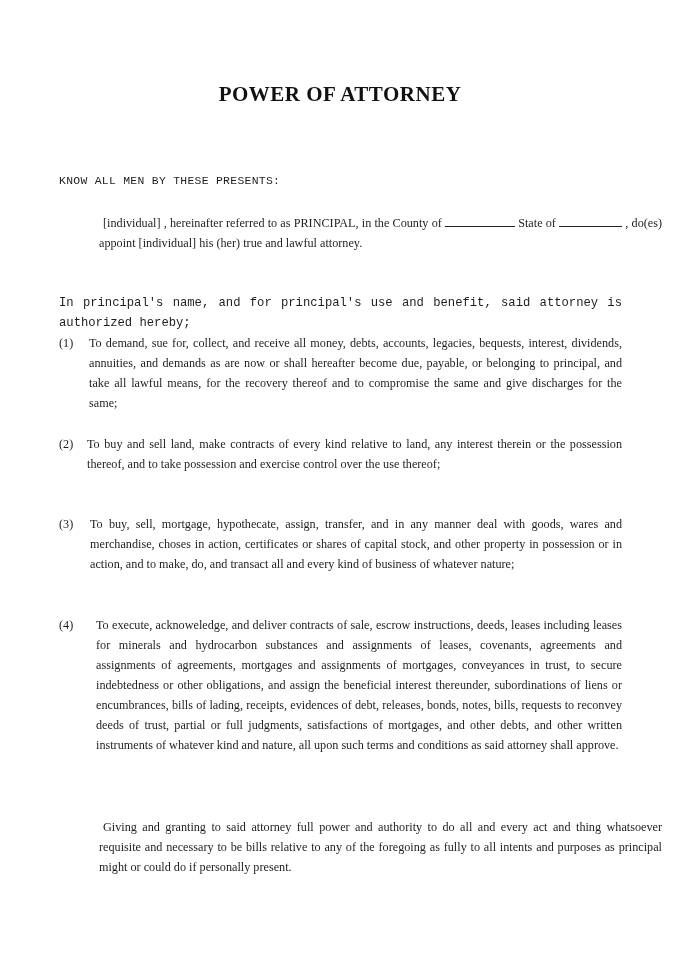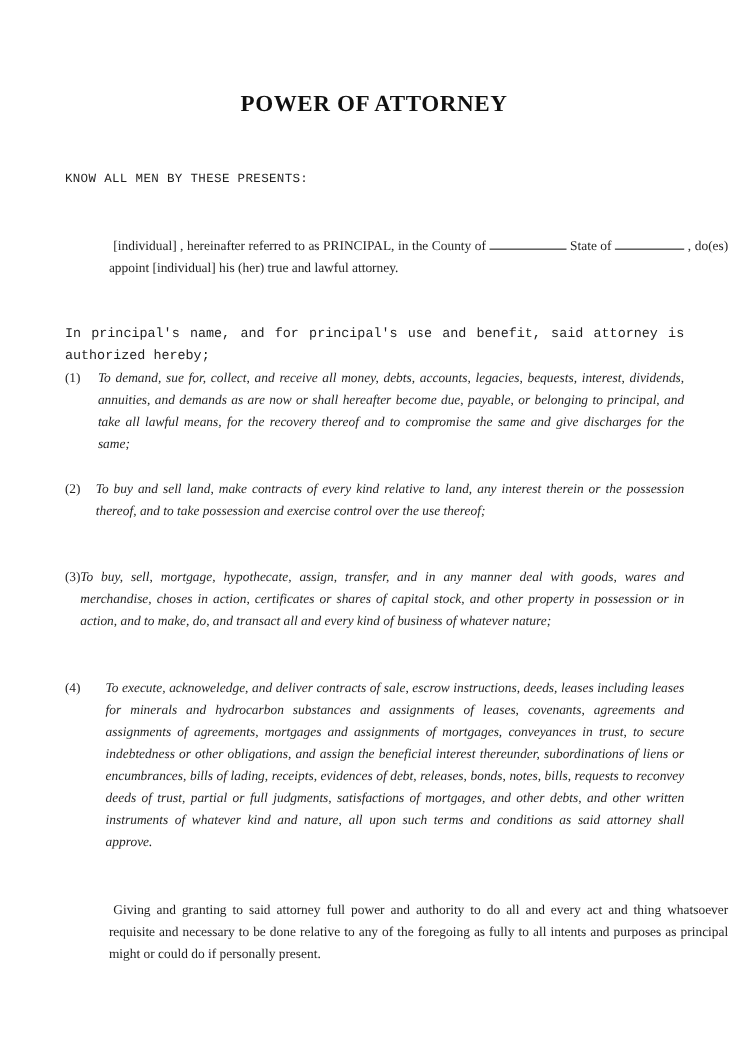--- a/index.html
+++ b/index.html
@@ -41,21 +41,21 @@
       line-height: 20px;
       color: #1e1e1e;
       text-align: justify;
     }
     .block {
       position: absolute;
       left: 59px;
       width: 563px;
     }
     .heading-line {
-      top: 153px;
+      top: 171px;
       font-family: "Liberation Mono", "DejaVu Sans Mono", monospace;
       font-size: 11.4px;
       letter-spacing: 0.3px;
     }
     .p-intro {
       top: 213px;
     }
     .p-intro .line1 {
       padding-left: 4px;
     }
@@ -78,27 +78,26 @@
     }
     .item .num {
       position: absolute;
       left: 0;
       top: 0;
     }
     .item .body {
       margin-left: 30px;
       text-align: justify;
       text-align-last: left;
-      font-style: italic;
     }
     .item-1 { top: 333px; }
     .item-2 { top: 434px; }
     .item-2 .body { margin-left: 28px; }
     .item-3 { top: 514px; }
-    .item-3 .body { margin-left: 14px; }
+    .item-3 .body { margin-left: 31px; }
     .item-4 { top: 615px; }
     .item-4 .body { margin-left: 37px; }
     .p-closing {
       top: 817px;
       text-indent: 4px;
     }
     .justify-all {
       text-align: justify;
       text-align-last: left;
       margin-left: 40px;
@@ -136,15 +135,15 @@
   <div class="item text item-3">
     <span class="num">(3)</span>
     <div class="body">To buy, sell, mortgage, hypothecate, assign, transfer, and in any manner deal with goods, wares and merchandise, choses in action, certificates or shares of capital stock, and other property in possession or in action, and to make, do, and transact all and every kind of business of whatever nature;</div>
   </div>
 
   <div class="item text item-4">
     <span class="num">(4)</span>
     <div class="body">To execute, acknoweledge, and deliver contracts of sale, escrow instructions, deeds, leases including leases for minerals and hydrocarbon substances and assignments of leases, covenants, agreements and assignments of agreements, mortgages and assignments of mortgages, conveyances in trust, to secure indebtedness or other obligations, and assign the beneficial interest thereunder, subordinations of liens or encumbrances, bills of lading, receipts, evidences of debt, releases, bonds, notes, bills, requests to reconvey deeds  of trust, partial or full judgments, satisfactions of mortgages, and other debts, and other written instruments of whatever kind and nature, all upon such terms and conditions as said attorney shall approve.</div>
   </div>
 
-  <div class="block text p-closing justify-all">Giving and granting to said attorney full power and authority  to do all and every act and thing whatsoever requisite and necessary to be done relative to any of the foregoing as fully to all intents and purposes as principal might or could do if personally present.</div>
+  <div class="block text p-closing justify-all">Giving and granting to said attorney full power and authority  to do all and every act and thing whatsoever requisite and necessary to be bills relative to any of the foregoing as fully to all intents and purposes as principal might or could do if personally present.</div>
 
 </div>
 
 </body></html>

